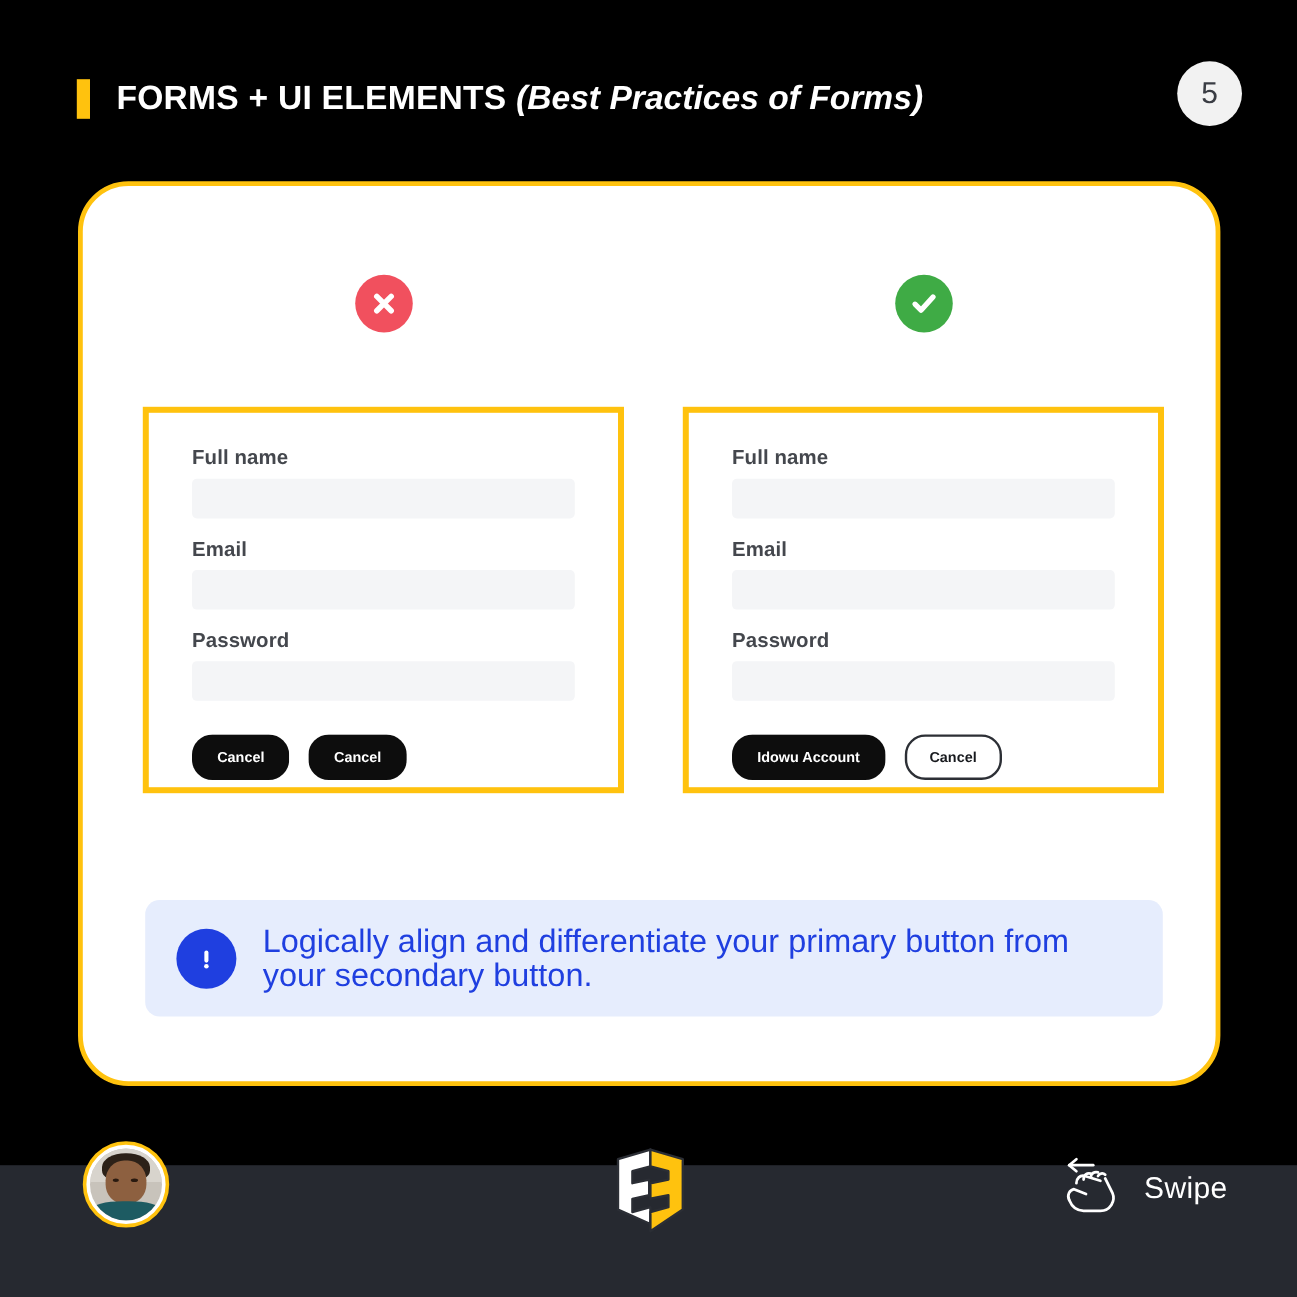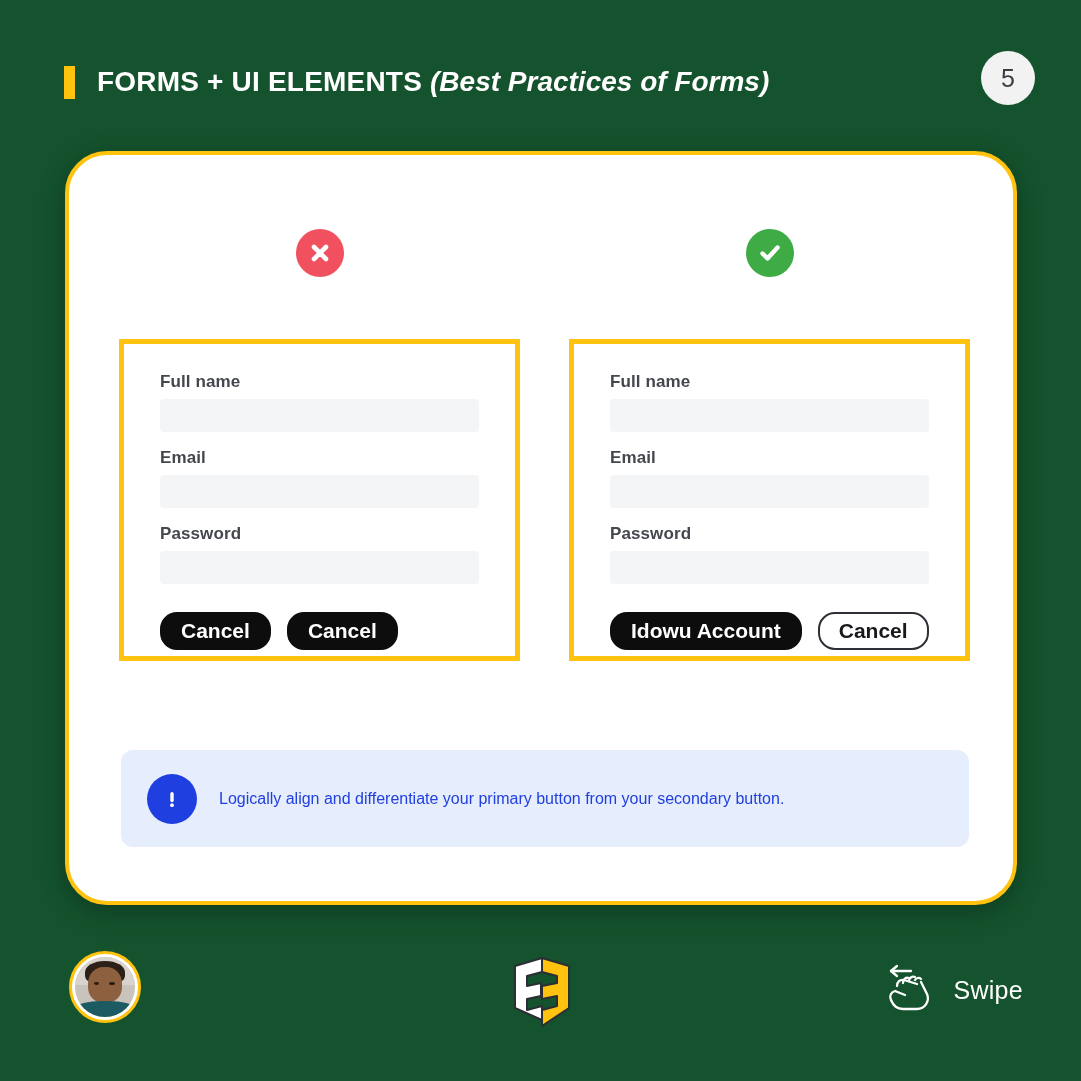--- a/index.html
+++ b/index.html
@@ -8,22 +8,22 @@
     width: 1081px;
     height: 1081px;
     background: #262930;
     font-family: "Liberation Sans", sans-serif;
     overflow: hidden;
   }
 
   .slide {
     position: relative;
     width: 1081px;
-    height: 1081px;
-    background: #14532d;
+    height: 971px;
+    background: #000000;
   }
 
   
   .header {
     position: absolute;
     left: 0; top: 52px;
     width: 1081px;
     height: 60px;
     display: flex;
     align-items: center;
@@ -133,21 +133,21 @@
 
   .btn-row {
     display: flex;
     align-items: center;
     margin-top: 28px;
   }
   .btn {
     height: 38px;
     padding: 0 19px;
     border-radius: 17px;
-    font-size: 21px;
+    font-size: 12px;
     font-weight: bold;
     display: inline-flex;
     align-items: center;
     justify-content: center;
     white-space: nowrap;
     cursor: pointer;
     border: 2px solid transparent;
   }
   .btn.primary   { background: #0d0d0d; color: #ffffff; }
   .btn.secondary { background: #ffffff; color: #17191d; border: 2px solid #2c2f35; }
@@ -171,21 +171,21 @@
     height: 50px;
     border-radius: 50%;
     background: #1f3fe0;
     display: flex;
     align-items: center;
     justify-content: center;
   }
   .callout-text {
     margin-left: 22px;
     color: #1f3fe0;
-    font-size: 16px;
+    font-size: 27px;
     line-height: 29px;
     font-weight: normal;
   }
 
   
   .footer {
     position: absolute;
     left: 0; top: 940px;
     width: 1081px;
     height: 105px;

